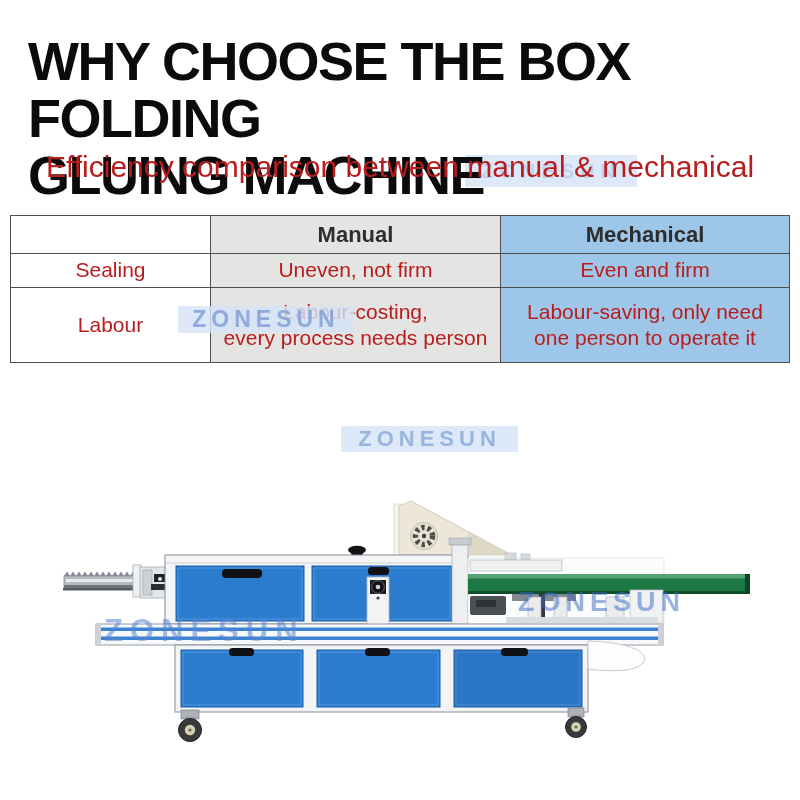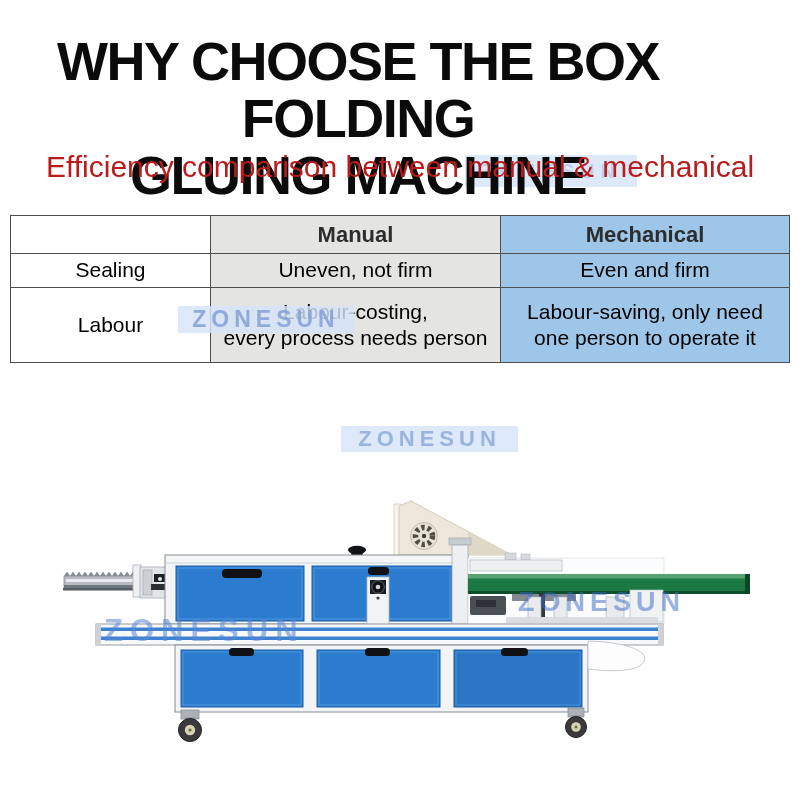--- a/index.html
+++ b/index.html
@@ -1,23 +1,23 @@
 <!DOCTYPE html>
 <html><head>
 <meta charset="utf-8">
 <style>
   html,body{margin:0;padding:0;}
   body{
     width:800px;height:800px;background:#ffffff;position:relative;
     font-family:"Liberation Sans", sans-serif;overflow:hidden;
   }
   .title{
-    position:absolute;top:33px;left:0;width:716px;text-align:center;
+    position:absolute;top:33px;left:0;width:716px;
     font-size:54px;font-weight:bold;letter-spacing:-1.5px;line-height:57px;
-    color:#0b0b0b;z-index:2;
+    color:#0b0b0b;z-index:2;padding-left:28px;
   }
   .subtitle{
     position:absolute;top:149px;left:0;width:800px;text-align:center;
     font-size:30px;font-weight:400;color:#b91c1c;line-height:36px;z-index:2;
   }
   .wm-box{
     position:absolute;display:flex;align-items:center;justify-content:center;
     background:rgba(214,228,247,0.82);font-weight:bold;pointer-events:none;
     letter-spacing:6px;z-index:3;overflow:hidden;white-space:nowrap;
   }
@@ -35,21 +35,21 @@
   }
   table.compare{
     position:absolute;left:10px;top:215px;width:779px;
     border-collapse:collapse;table-layout:fixed;z-index:2;
   }
   table.compare th, table.compare td{
     border:1.5px solid #4e4e4e;text-align:center;vertical-align:middle;
     padding:0;white-space:pre-line;line-height:1.24;
   }
   table.compare th{font-size:22px;font-weight:bold;color:#2d2d2d;}
-  table.compare td{font-size:21px;color:#000000;}
+  table.compare td{font-size:21px;color:#b91c1c;}
   td.row-label{font-size:22px;color:#333333;background:#ffffff;}
   .col-blank{background:#ffffff;}
   .col-manual{background:#e4e4e3;}
   .col-mech{background:#9ec6e8;}
   .machine-wrap{position:absolute;left:0;top:480px;width:800px;height:320px;z-index:1;}
   svg text{font-family:"Liberation Sans", sans-serif;}
 </style>
 </head>
 <body>
 

